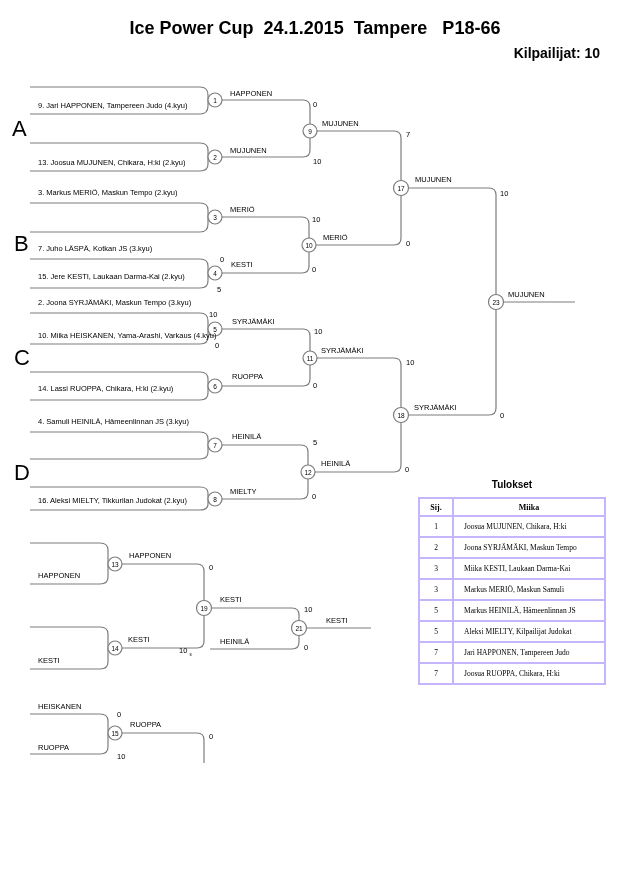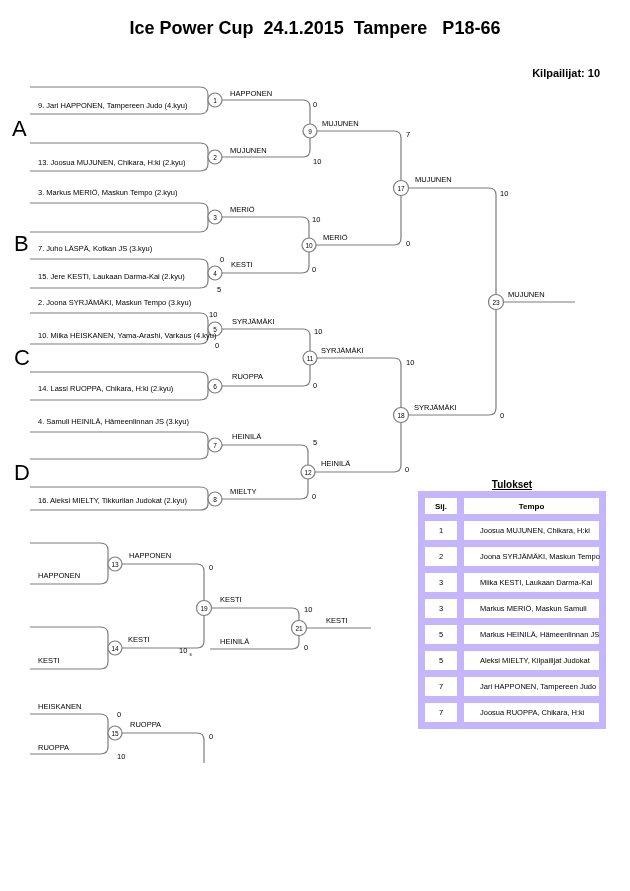--- a/index.html
+++ b/index.html
@@ -1,36 +1,36 @@
 <!DOCTYPE html>
 <html><head>
 <meta charset="utf-8">
 <style>
   html,body{margin:0;padding:0;background:#fff;}
   .page{position:relative;width:630px;height:763px;background:#fff;overflow:hidden;
         font-family:"Liberation Sans",sans-serif;color:#000;}
   .title{position:absolute;top:18px;left:0;width:630px;text-align:center;
          font-size:18px;font-weight:bold;white-space:pre;}
-  .competitors{position:absolute;top:67px;right:30px;font-size:11px;font-weight:bold;}
+  .competitors{position:absolute;top:45px;right:30px;font-size:14px;font-weight:bold;}
   svg.bracket{position:absolute;left:0;top:0;}
   path.br{fill:none;stroke:#7d7d7d;stroke-width:1.2;}
   circle.mc{fill:#fff;stroke:#7d7d7d;stroke-width:1.2;}
   text{fill:#000;}
   .t7{font-family:"Liberation Sans",sans-serif;font-size:7.5px;}
   .t6{font-family:"Liberation Sans",sans-serif;font-size:6.5px;text-anchor:middle;}
   .t4{font-family:"Liberation Sans",sans-serif;font-size:4.5px;}
   .sec{font-family:"Liberation Sans",sans-serif;font-size:22px;}
   .results{position:absolute;left:418px;top:479px;width:188px;}
-  .results-title{text-align:center;font-weight:bold;font-size:10px;margin:0 0 1px 0;text-decoration:underline;}
+  .results-title{text-align:center;font-weight:bold;font-size:10px;margin:0 0 7px 0;}
   table.res{border-collapse:collapse;width:100%;border:2px solid #000;table-layout:fixed;}
-  table.res th,table.res td{border:7px solid #c4b5fd;}
+  table.res th,table.res td{border:2px solid #c4b5fd;font-family:Liberation Serif, serif;}
   table.res th{font-size:8px;font-weight:bold;height:14px;text-align:center;}
   table.res td{font-size:7.5px;height:17px;white-space:nowrap;}
   td.rank,th.rank{width:30px;text-align:center;}
-  td.name{padding-left:16px;}
+  td.name{padding-left:10px;}
 </style>
 </head>
 <body>
 
 <div class="page">
 
   <div class="title">Ice Power Cup  24.1.2015  Tampere   P18-66</div>
   <div class="competitors">Kilpailijat: 10</div>
 
   <svg class="bracket" width="630" height="891" viewBox="0 0 630 891">
@@ -223,21 +223,21 @@
       <text class="t7" x="304" y="821">10</text>
     </g>
   </svg>
 
   <div class="results">
     <div class="results-title">Tulokset</div>
     <table class="res">
       <thead>
         <tr>
           <th class="rank">Sij.</th>
-          <th>Tempo</th>
+          <th>Miika</th>
         </tr>
       </thead>
       <tbody>
         <tr>
           <td class="rank">1</td>
           <td class="name">Joosua MUJUNEN, Chikara, H:ki</td>
         </tr>
         <tr>
           <td class="rank">2</td>
           <td class="name">Joona SYRJÄMÄKI, Maskun Tempo</td>

